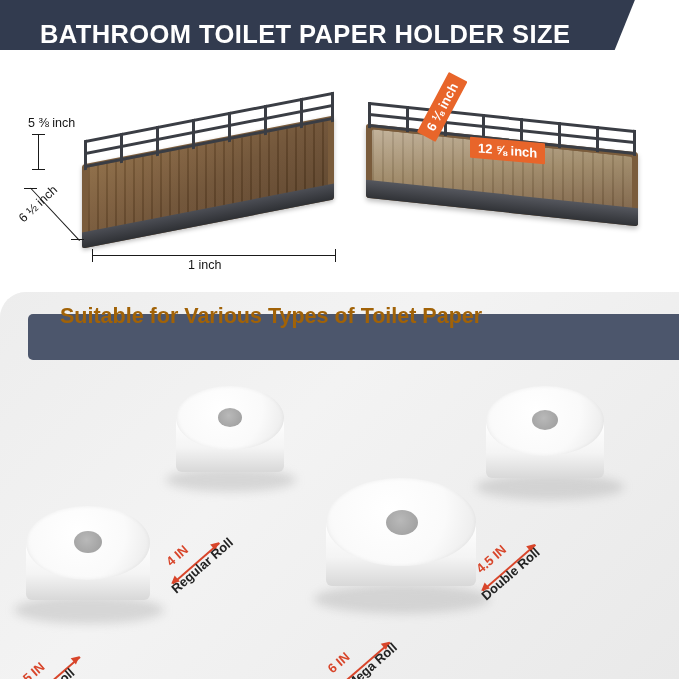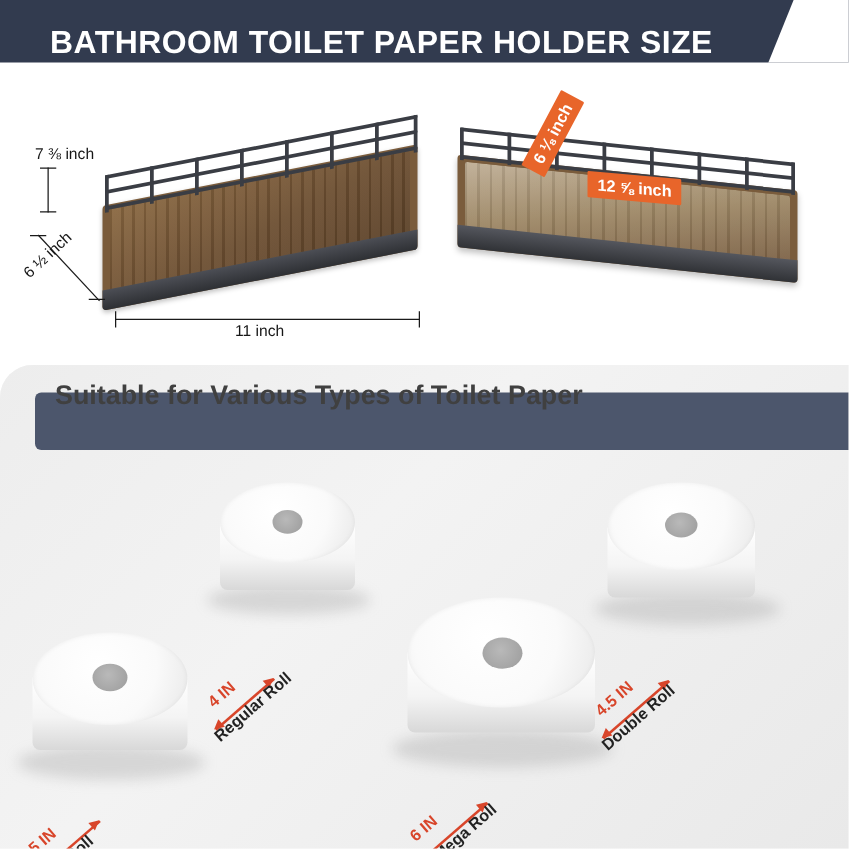--- a/index.html
+++ b/index.html
@@ -240,23 +240,23 @@
     left: 28px;
     top: 22px;
     width: 651px;
     height: 46px;
     background: #4c566c;
     border-top-left-radius: 5px;
     border-bottom-left-radius: 5px;
   }
   #sub-banner-title {
     position: absolute;
-    left: 44px;
+    left: 60px;
     top: 12px;
-    color: #404040;
+    color: #a16207;
     font-size: 21.5px;
     font-weight: bold;
     white-space: nowrap;
   }
 
   
   .roll {
     position: absolute;
   }
   .roll .shadow {
@@ -346,34 +346,34 @@
       <div class="rail-post" style="left:36px;"></div>
       <div class="rail-post" style="left:72px;"></div>
       <div class="rail-post" style="left:108px;"></div>
       <div class="rail-post" style="left:144px;"></div>
       <div class="rail-post" style="left:180px;"></div>
       <div class="rail-post" style="left:216px;"></div>
       <div class="rail-post" style="left:247px;"></div>
     </div>
   </div>
 
-  <div class="dim-label" style="left:28px; top:46px;">7 ⅜ inch</div>
+  <div class="dim-label" style="left:28px; top:46px;">5 ⅜ inch</div>
   <div class="arrow-line" style="left:38px; top:64px; width:1px; height:36px;"></div>
   <div class="tick" style="left:32px; top:64px; width:13px; height:1px;"></div>
   <div class="tick" style="left:32px; top:99px; width:13px; height:1px;"></div>
 
   <div class="dim-label" style="left:16px; top:145px; transform:rotate(-43deg); transform-origin:left top;">6 ½ inch</div>
   <div class="arrow-line" style="left:30px; top:118px; width:1px; height:72px; transform:rotate(-43deg); transform-origin:top center;"></div>
   <div class="tick" style="left:24px; top:118px; width:13px; height:1px;"></div>
   <div class="tick" style="left:71px; top:169px; width:13px; height:1px;"></div>
 
   <div class="arrow-line" style="left:92px; top:185px; width:244px; height:1px;"></div>
   <div class="tick" style="left:92px; top:179px; width:1px; height:13px;"></div>
   <div class="tick" style="left:335px; top:179px; width:1px; height:13px;"></div>
-  <div class="dim-label" style="left:188px; top:188px;">11 inch</div>
+  <div class="dim-label" style="left:188px; top:188px;">1 inch</div>
 
   <div id="tray-right">
     <div class="tray2-body">
       <div class="tray2-wood"></div>
       <div class="tray2-base-dark"></div>
     </div>
     <div class="rail2">
       <div class="rail-bar" style="top:0px;"></div>
       <div class="rail-bar" style="top:11px;"></div>
       <div class="rail-bar" style="top:22px;"></div>

